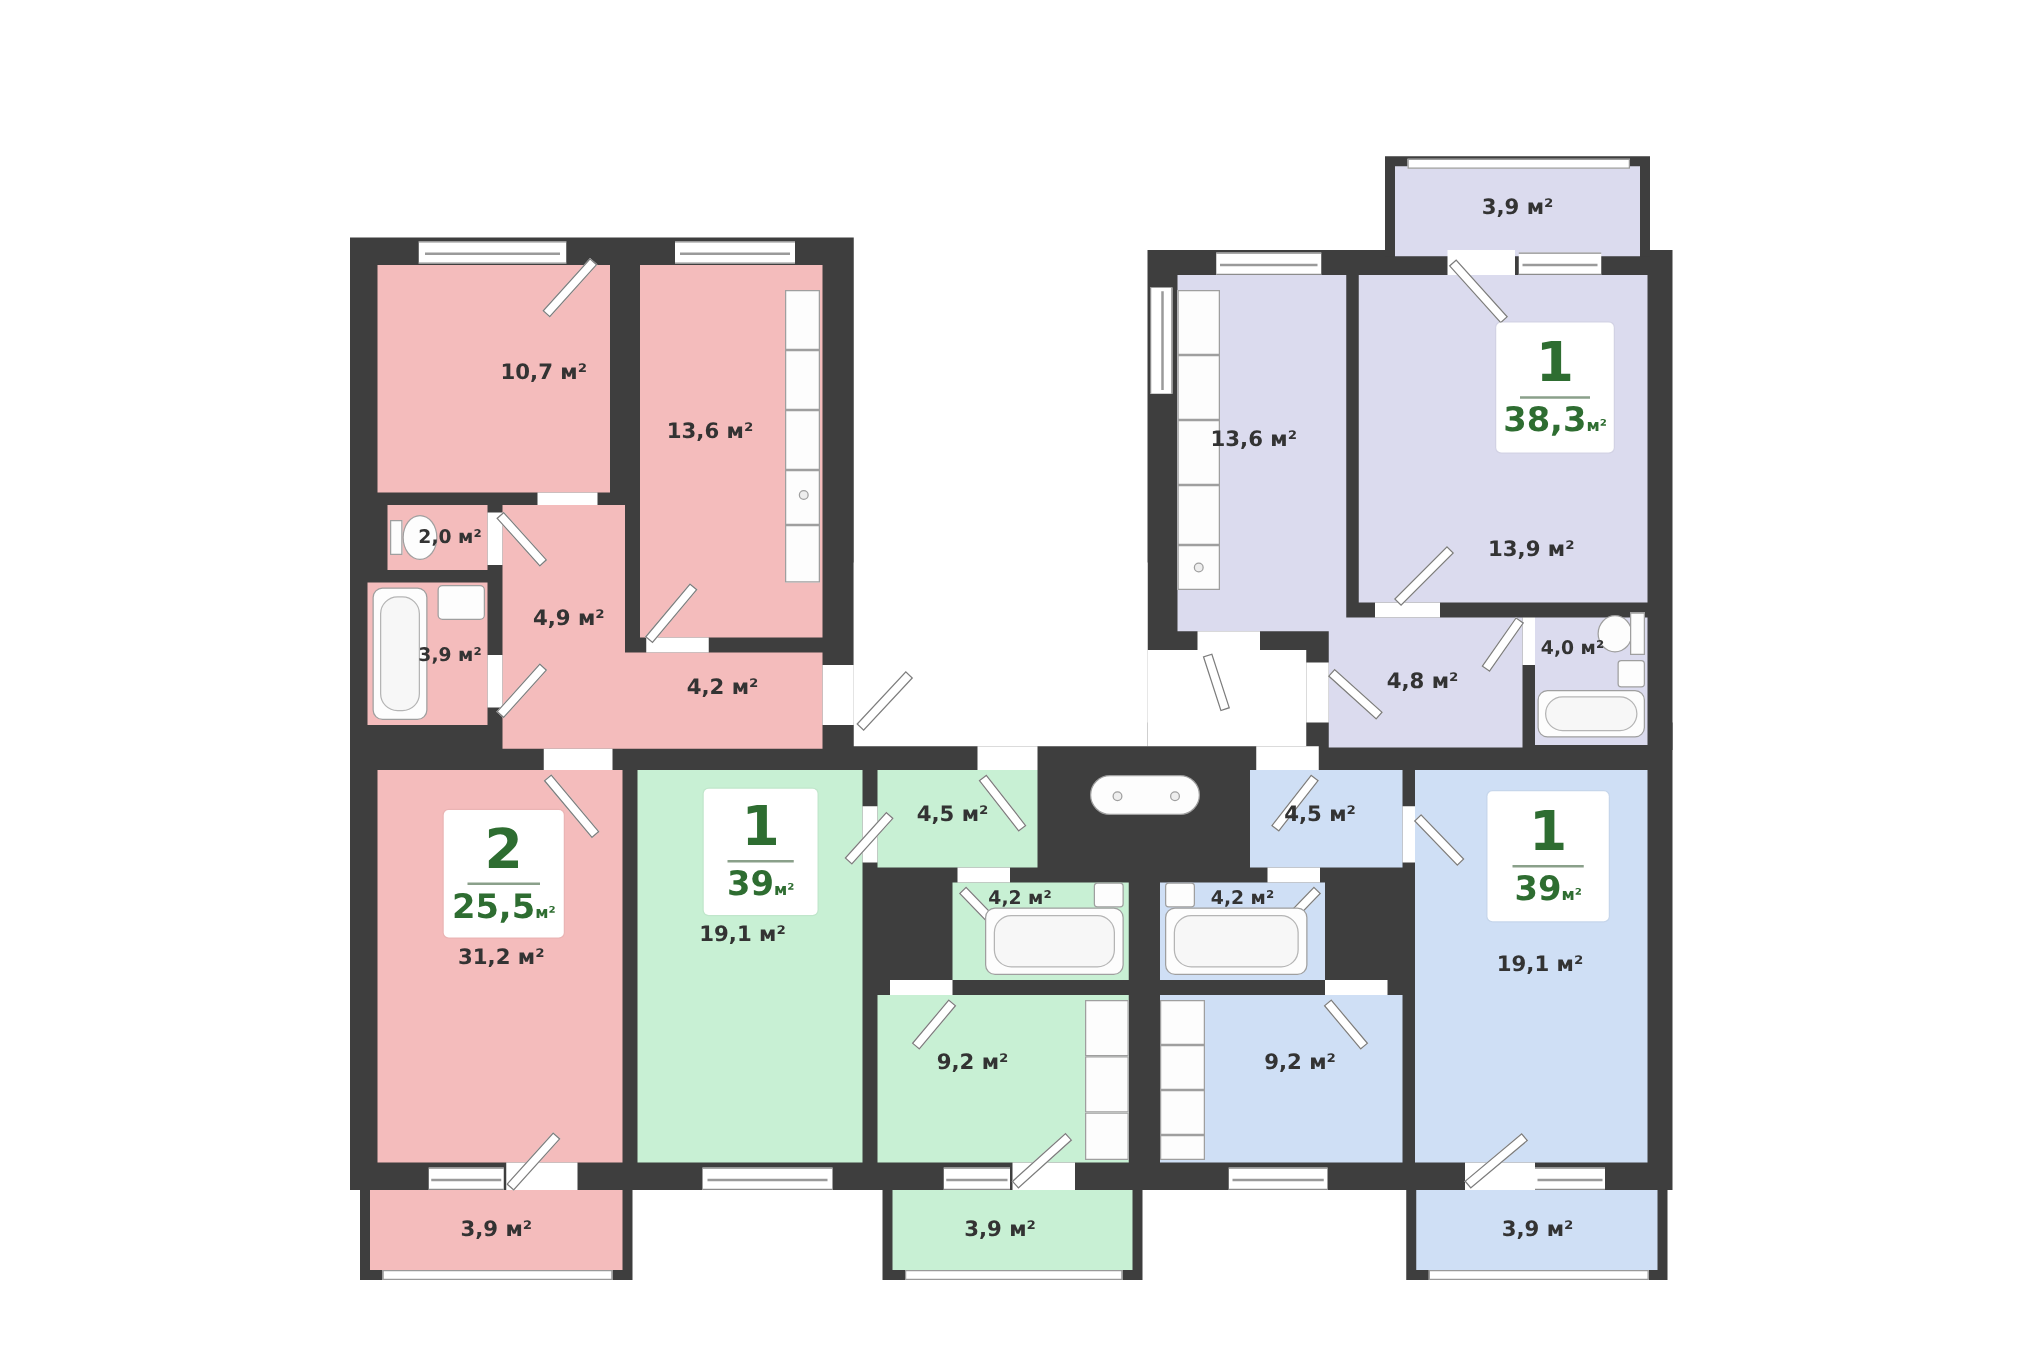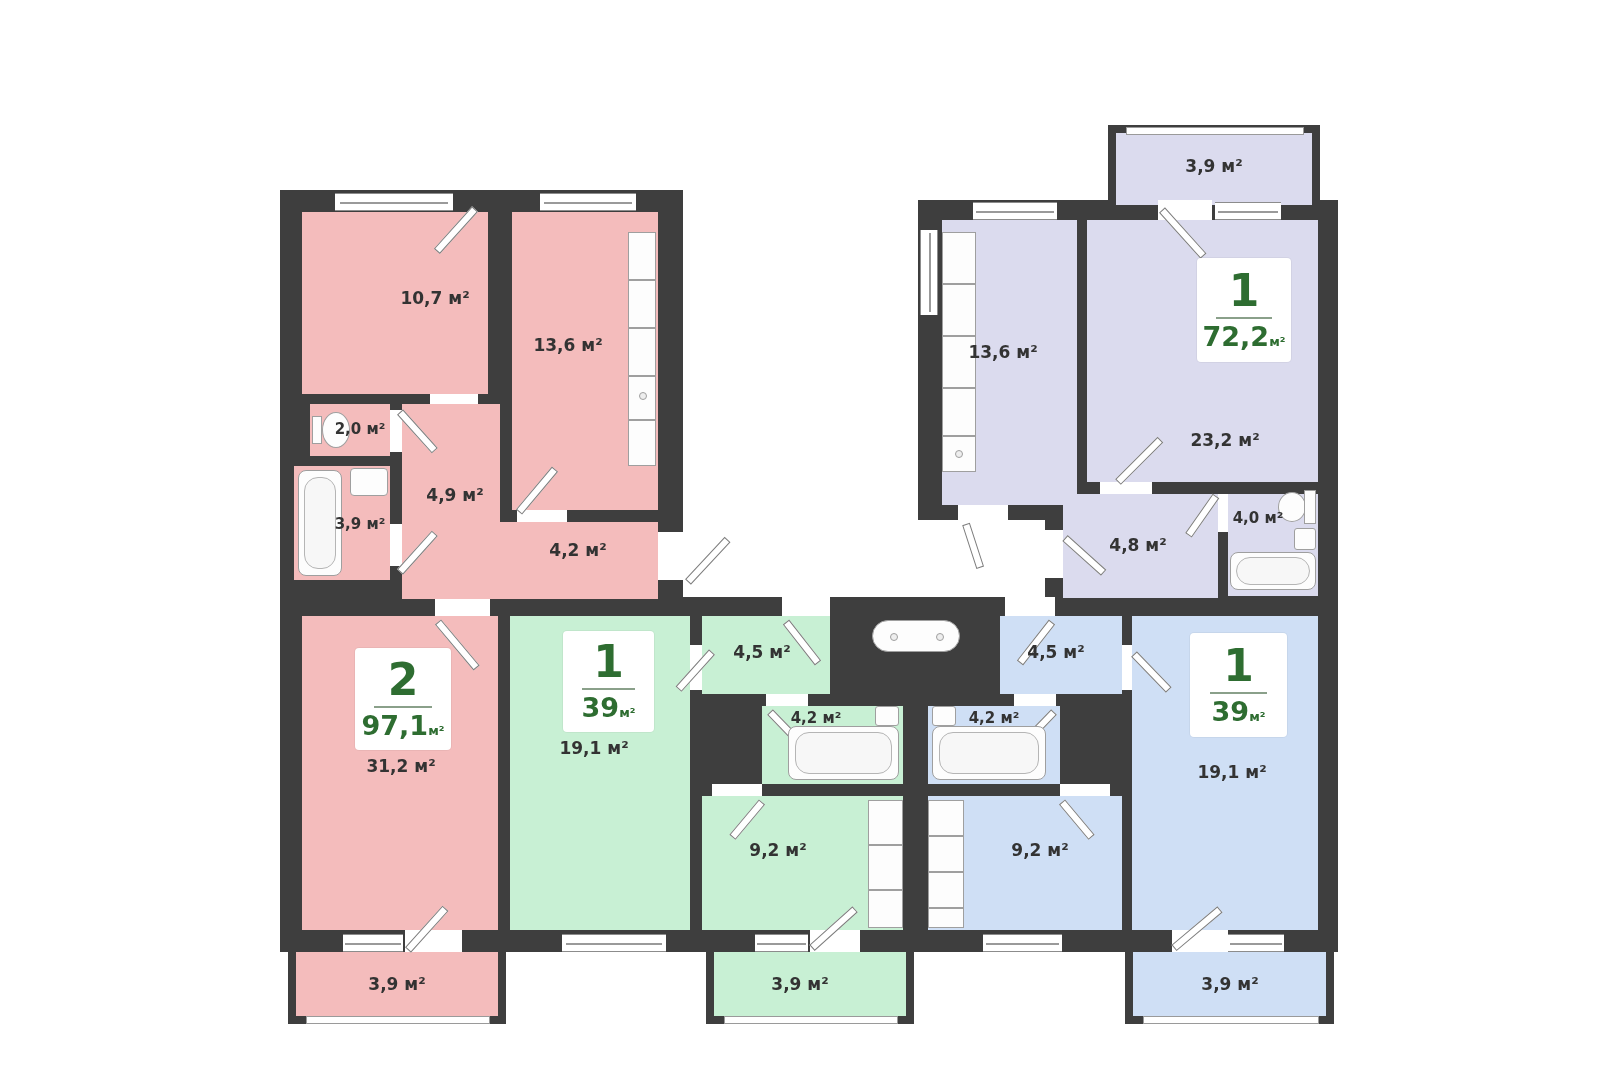--- a/index.html
+++ b/index.html
@@ -197,38 +197,38 @@
   <div class="lb" style="left:778px;top:850px;">9,2 м²</div>
   <div class="lb" style="left:800px;top:984px;">3,9 м²</div>
 
   <div class="lb" style="left:1056px;top:652px;">4,5 м²</div>
   <div class="lb" style="left:994px;top:718px;font-size:15px;">4,2 м²</div>
   <div class="lb" style="left:1040px;top:850px;">9,2 м²</div>
   <div class="lb" style="left:1232px;top:772px;">19,1 м²</div>
   <div class="lb" style="left:1230px;top:984px;">3,9 м²</div>
 
   <div class="lb" style="left:1003px;top:352px;">13,6 м²</div>
-  <div class="lb" style="left:1225px;top:440px;">23,2 м²</div>
+  <div class="lb" style="left:1225px;top:440px;">13,9 м²</div>
   <div class="lb" style="left:1138px;top:545px;">4,8 м²</div>
   <div class="lb" style="left:1258px;top:518px;font-size:15px;">4,0 м²</div>
   <div class="lb" style="left:1214px;top:166px;">3,9 м²</div>
 
   <div class="card" style="left:355px;top:648px;width:92px;height:98px;">
     <div class="num">2</div>
     <div class="div"></div>
-    <div class="ar"><span>97,1</span><span class="u">м²</span></div>
+    <div class="ar"><span>25,5</span><span class="u">м²</span></div>
   </div>
   <div class="card" style="left:563px;top:631px;width:87px;height:97px;">
     <div class="num">1</div>
     <div class="div"></div>
     <div class="ar"><span>39</span><span class="u">м²</span></div>
   </div>
   <div class="card" style="left:1190px;top:633px;width:93px;height:100px;">
     <div class="num">1</div>
     <div class="div"></div>
     <div class="ar"><span>39</span><span class="u">м²</span></div>
   </div>
   <div class="card" style="left:1197px;top:258px;width:90px;height:100px;">
     <div class="num">1</div>
     <div class="div"></div>
-    <div class="ar"><span>72,2</span><span class="u">м²</span></div>
+    <div class="ar"><span>38,3</span><span class="u">м²</span></div>
   </div>
 </div>
 
 </body></html>

